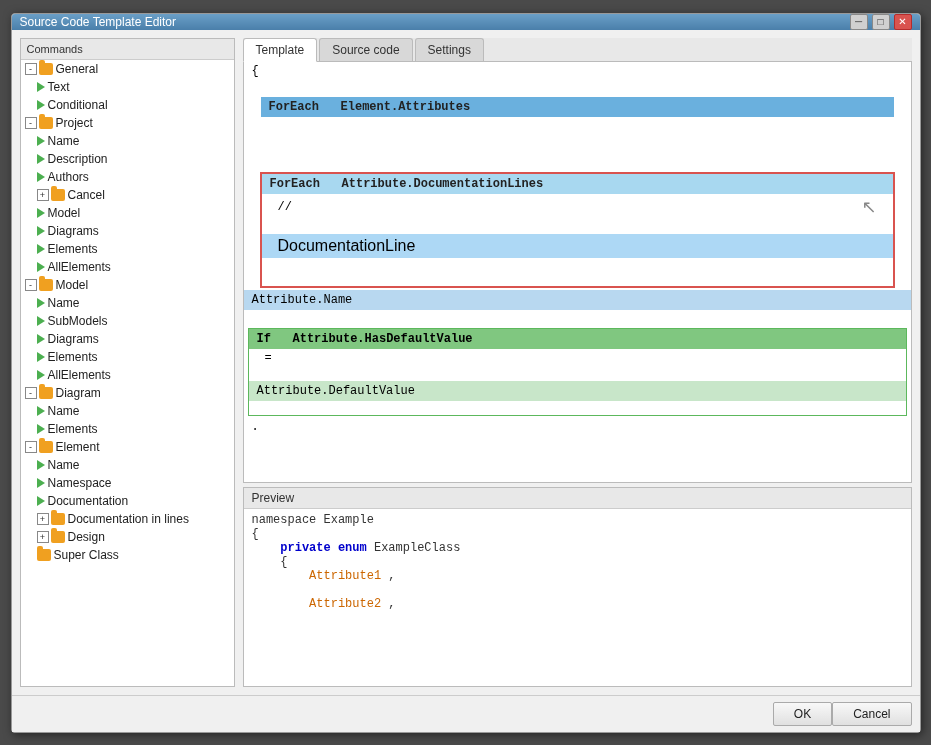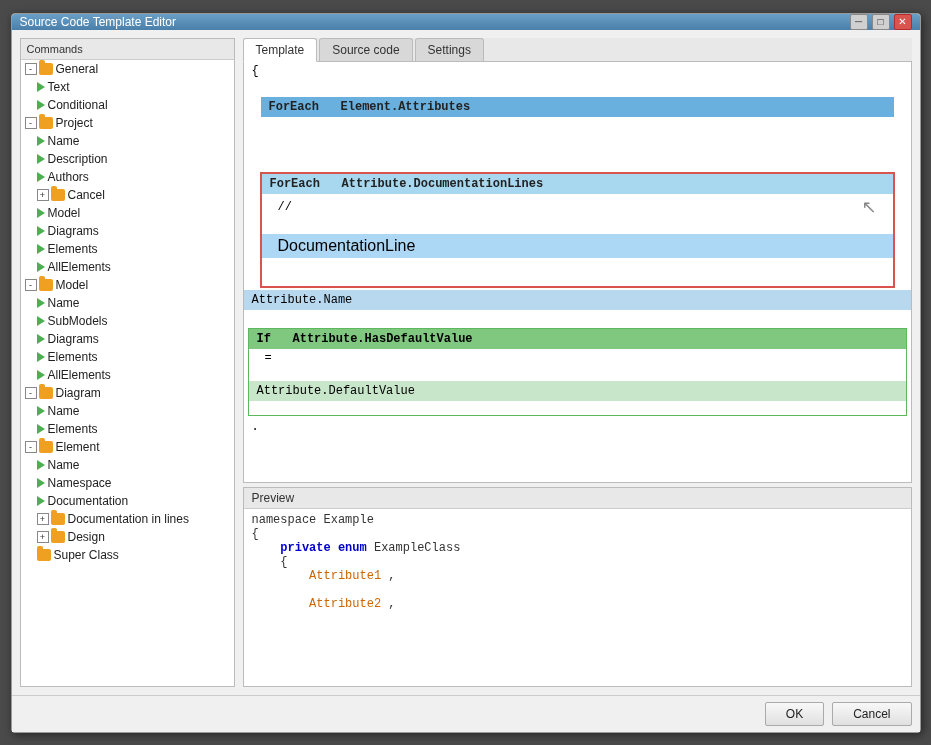--- a/index.html
+++ b/index.html
@@ -198,21 +198,20 @@
       padding: 4px 8px;
       font-family: 'Courier New', monospace;
       font-size: 12px;
       color: #333;
     }
     
     .dialog-footer {
       display: flex;
       justify-content: flex-end;
       padding: 6px 8px;
-      gap: 8px;
       background: #f0f0f0;
       border-top: 1px solid #ccc;
     }
     .dialog-btn {
       padding: 4px 20px;
       border: 1px solid #aaa;
       background: linear-gradient(to bottom, #f8f8f8, #e0e0e0);
       cursor: pointer;
       border-radius: 2px;
       font-size: 12px;

